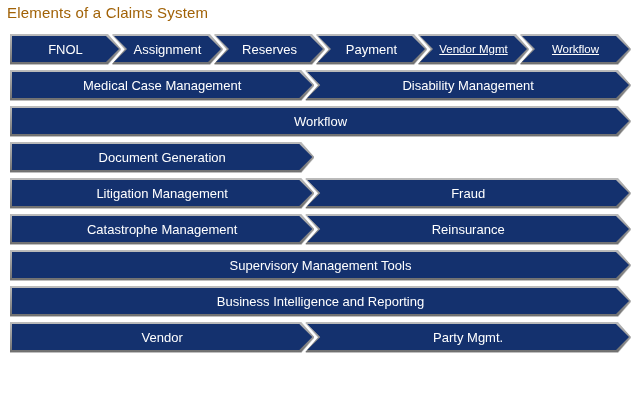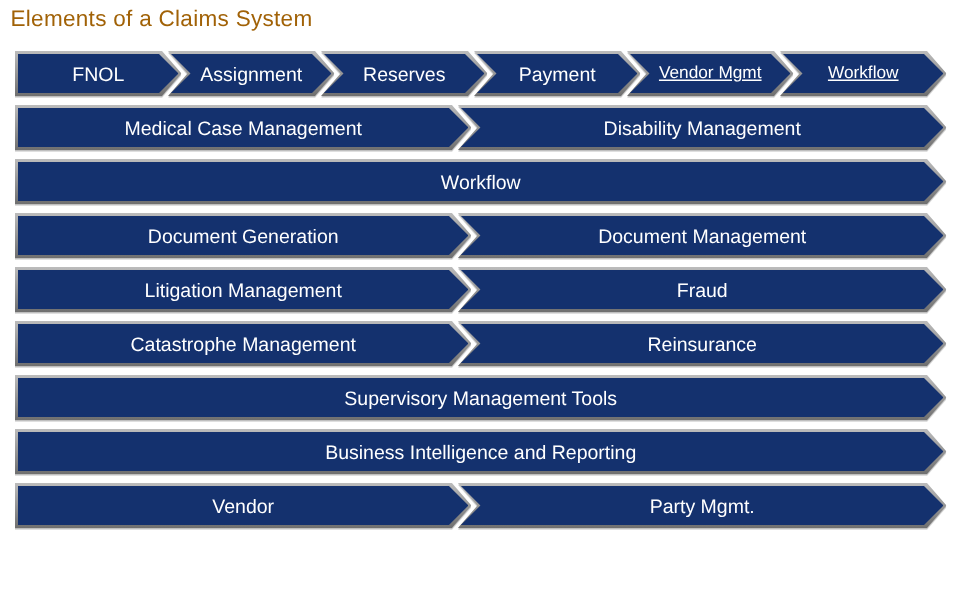--- a/index.html
+++ b/index.html
@@ -134,25 +134,20 @@
         <span class="label">Workflow</span>
       </div>
     </div>
 
     <div class="row">
       <div class="arrow head split-left">
         <div class="shape outer"></div>
         <div class="shape inner"></div>
         <span class="label">Document Generation</span>
       </div>
-      <div class="arrow tail split-right">
-        <div class="shape outer"></div>
-        <div class="shape inner"></div>
-        <span class="label">Document Management</span>
-      </div>
     </div>
 
     <div class="row">
       <div class="arrow head split-left">
         <div class="shape outer"></div>
         <div class="shape inner"></div>
         <span class="label">Litigation Management</span>
       </div>
       <div class="arrow tail split-right">
         <div class="shape outer"></div>

